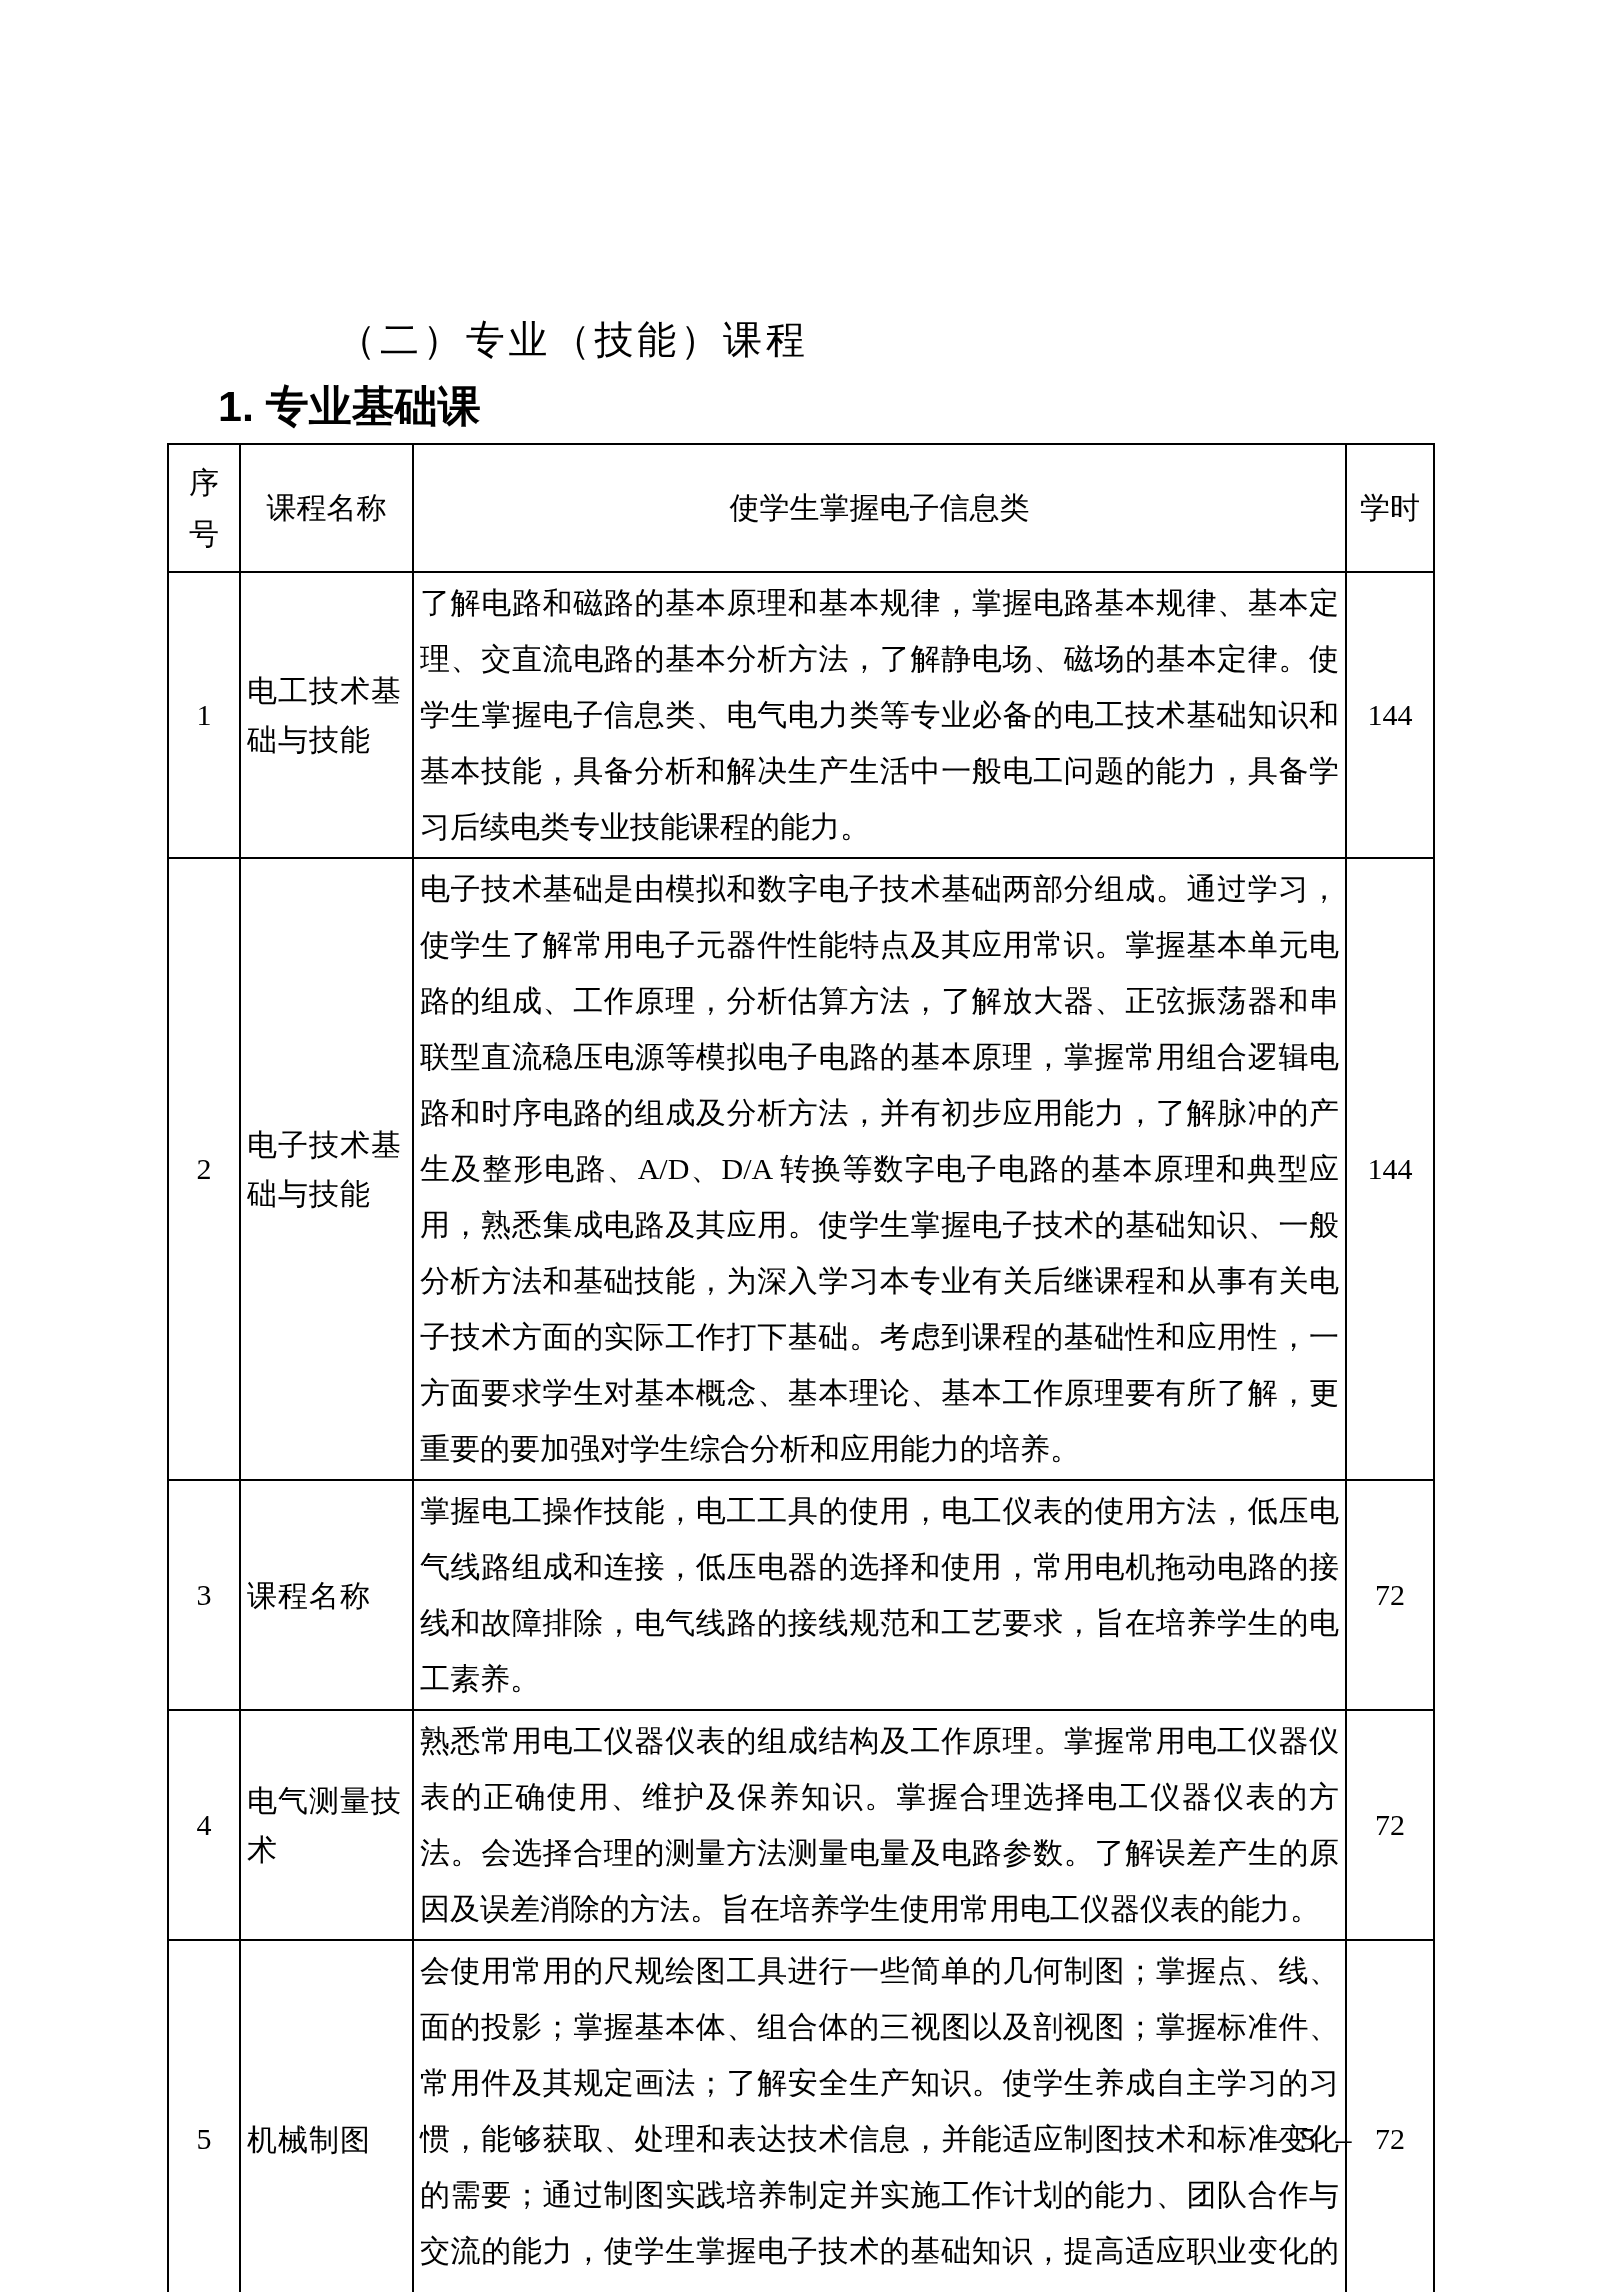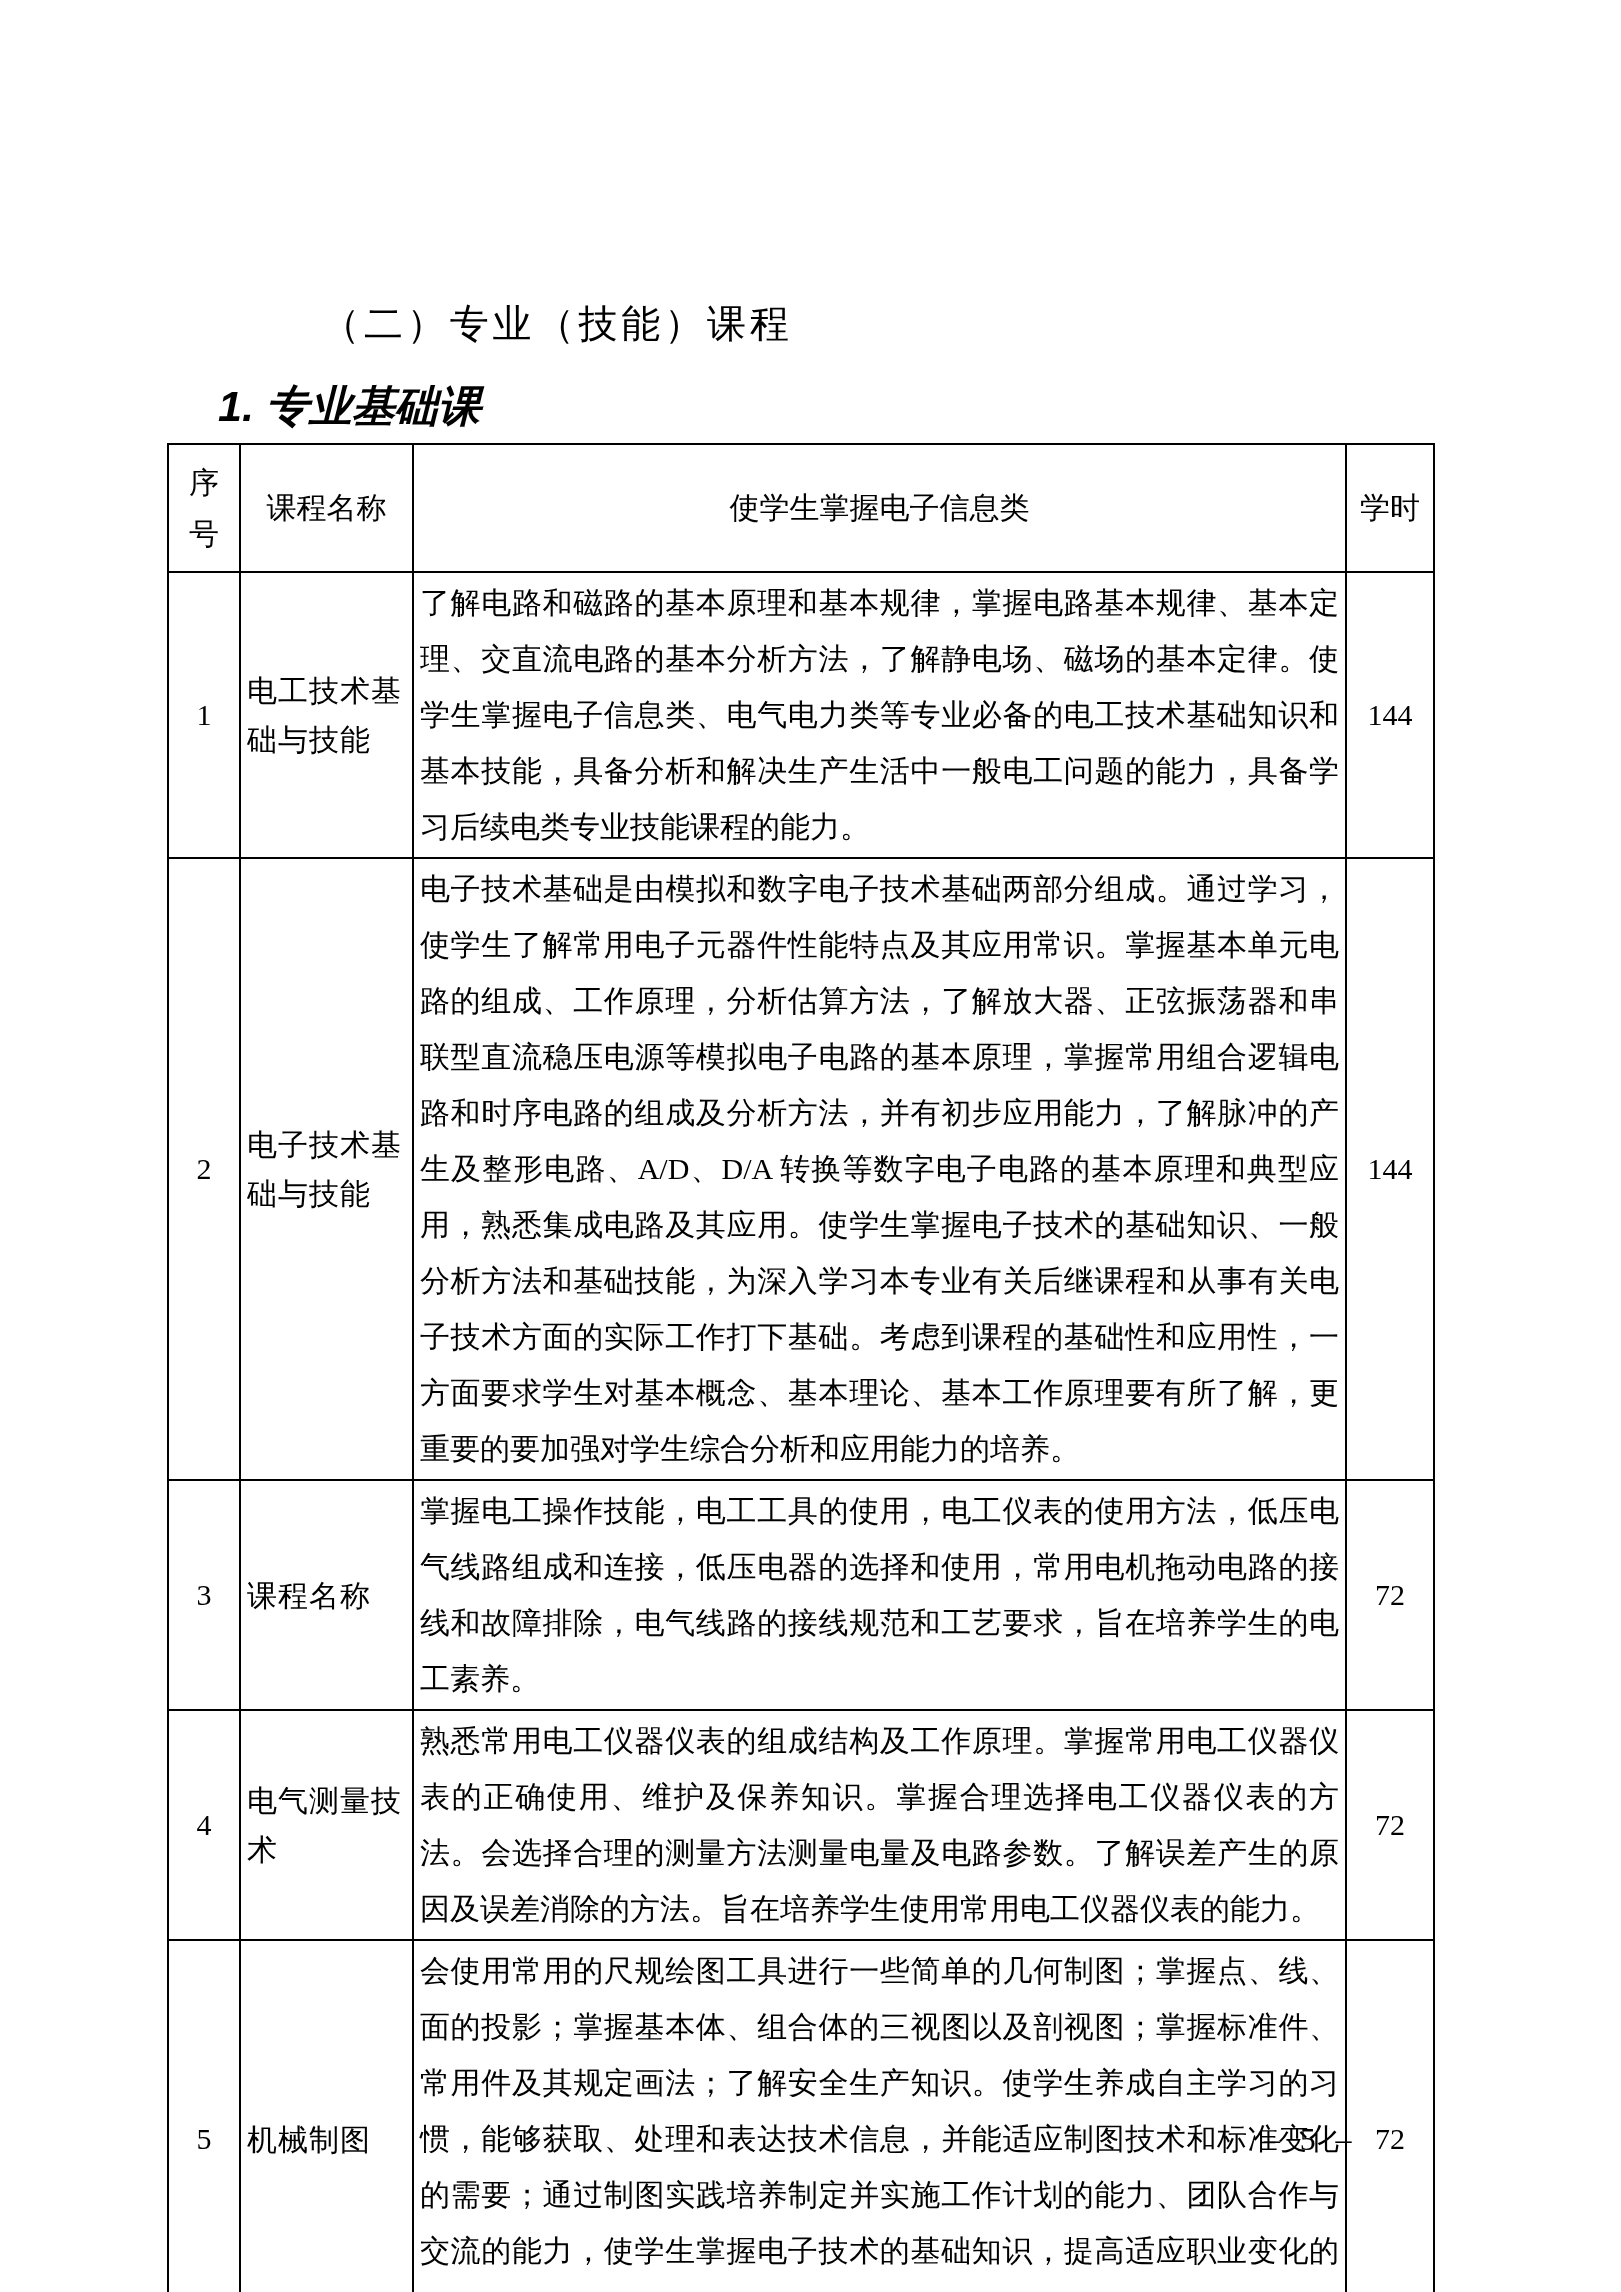--- a/index.html
+++ b/index.html
@@ -16,34 +16,33 @@
     color: #000000;
     overflow: hidden;
   }
   .section-title {
     position: absolute;
     left: 321px;
     top: 297px;
     font-size: 39px;
     font-weight: normal;
     letter-spacing: 3.9px;
-    margin: 0;
+    margin: 16px;
     white-space: nowrap;
     font-family: "Liberation Serif", "DejaVu Serif", serif;
   }
   .subsection-title {
     position: absolute;
     left: 218px;
     top: 378px;
     font-size: 43px;
     font-weight: bold;
     margin: 0;
     white-space: nowrap;
     font-family: "Liberation Sans", "DejaVu Sans", sans-serif;
-    font-style: italic;
   }
   table.course-table {
     position: absolute;
     left: 167px;
     top: 443px;
     width: 1266px;
     border-collapse: collapse;
     table-layout: fixed;
   }
   table.course-table td, table.course-table th {

